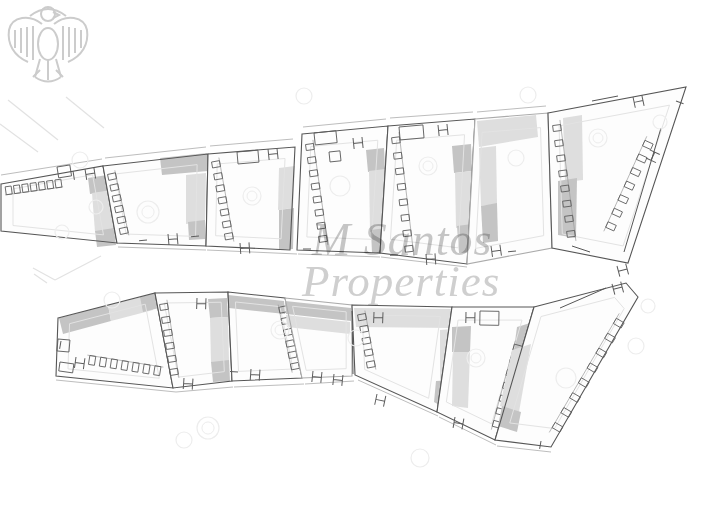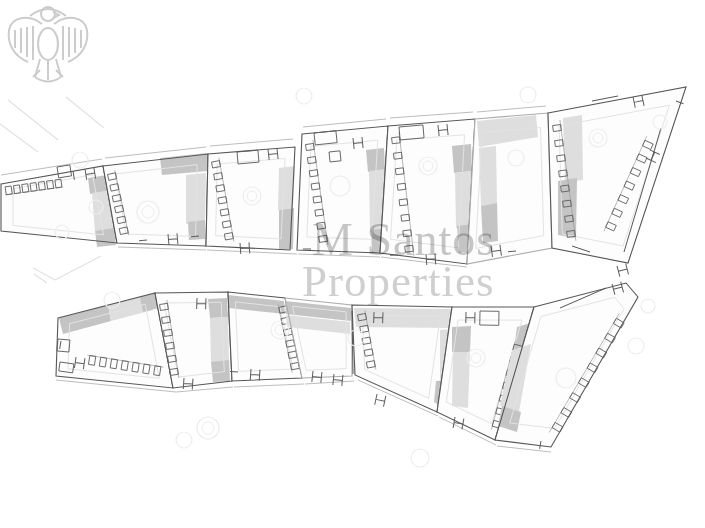--- a/index.html
+++ b/index.html
@@ -2,21 +2,21 @@
 <html><head>
 <meta charset="utf-8">
 <style>
   html,body{margin:0;padding:0;background:#ffffff;}
   .stage{
     position:relative;width:705px;height:528px;background:#ffffff;
     overflow:hidden;font-family:"Liberation Serif", serif;
   }
   .stage svg{position:absolute;left:0;top:0;}
   .wm{position:absolute;left:0;top:0;width:705px;height:448px;
-      mix-blend-mode:multiply;pointer-events:none;}
+      mix-blend-mode:multiply;pointer-events:none;font-style:italic;}
   .wm-logo{position:absolute;left:192px;top:204px;width:96px;height:96px;}
   .wm-line{position:absolute;white-space:nowrap;letter-spacing:1px;
            font-family:"Liberation Serif", serif;font-weight:400;}
   .wm-line1{left:312px;top:213px;font-size:46px;}
   .wm-line2{left:302px;top:255px;font-size:45px;}
 </style>
 </head>
 <body>
 
 <div class="stage">

